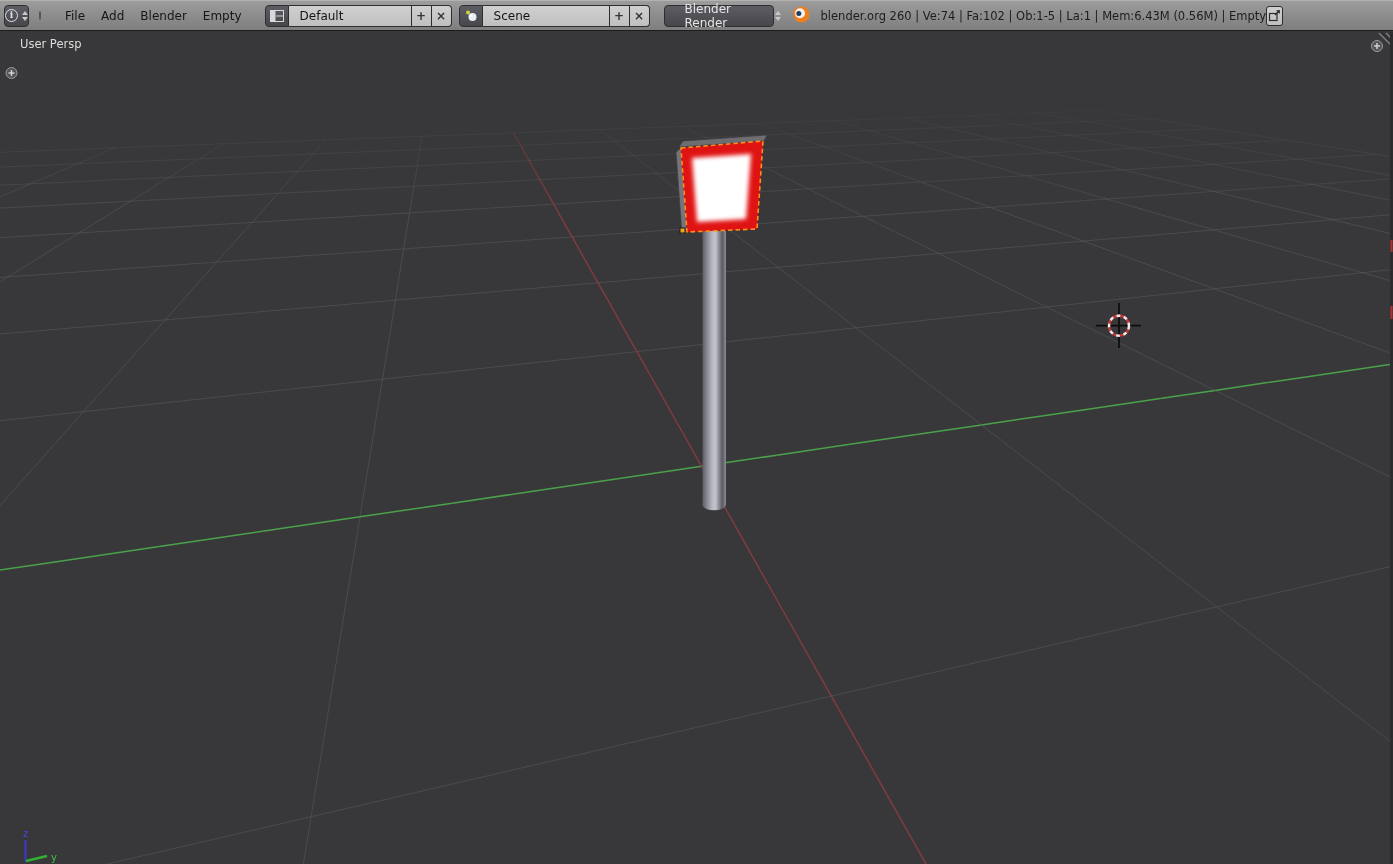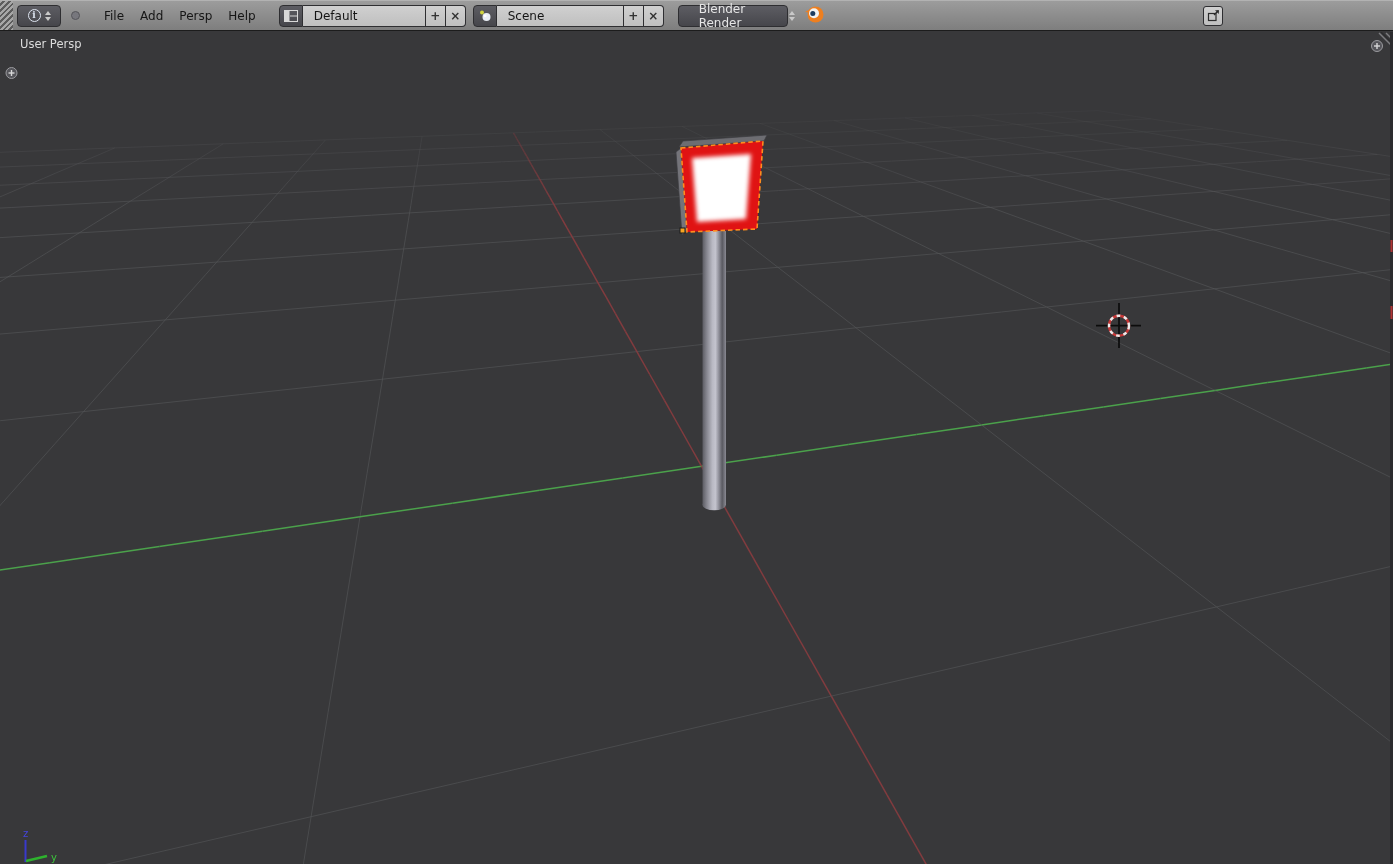--- a/index.html
+++ b/index.html
@@ -65,22 +65,22 @@
           <i class="up"></i>
           <i class="dn"></i>
         </span>
     </div>
 
     <div id="collapse-circle"></div>
 
     <div id="menus">
       <span class="menu-item">File</span>
       <span class="menu-item">Add</span>
-      <span class="menu-item">Persp</span>
-      <span class="menu-item">Help</span>
+      <span class="menu-item">Blender</span>
+      <span class="menu-item">Empty</span>
     </div>
 
     <div class="ctl-group">
       <div class="dark-btn icon-btn">
         <svg width="14" height="12" viewBox="0 0 14 12">
           <rect x="0.5" y="0.5" width="13" height="11" fill="none" stroke="#d8d8d8"></rect>
           <rect x="1" y="1" width="4.5" height="10" fill="#d8d8d8"></rect>
           <line x1="6" y1="6" x2="13" y2="6" stroke="#d8d8d8"></line>
         </svg>
       </div>
@@ -112,20 +112,21 @@
 
     <span id="logo">
       <svg width="21" height="18" viewBox="0 0 21 18">
         <path d="M1,7 L10,2 L8,8 Z" fill="#ee7f1f"></path>
         <circle cx="11.5" cy="9.5" r="8" fill="#ee7f1f"></circle>
         <circle cx="10" cy="8.2" r="5" fill="#f2f2f2"></circle>
         <circle cx="8.8" cy="8.6" r="2.5" fill="#1e3c5f"></circle>
       </svg>
     </span>
 
+    <span id="stats">blender.org 260 | Ve:74 | Fa:102 | Ob:1-5 | La:1 | Mem:6.43M (0.56M) | Empty</span>
 
     <div id="window-btn">
       <svg width="15" height="15" viewBox="0 0 15 15">
         <rect x="2.5" y="5.5" width="7.5" height="7" fill="none" stroke="#2c2c2c" stroke-width="1.2"></rect>
         <line x1="8" y1="7" x2="12.5" y2="2.5" stroke="#2c2c2c" stroke-width="1.2"></line>
         <path d="M12.8,2.2 L12.8,6 L9,2.2 Z" fill="#2c2c2c"></path>
       </svg>
     </div>
   </div>
 

